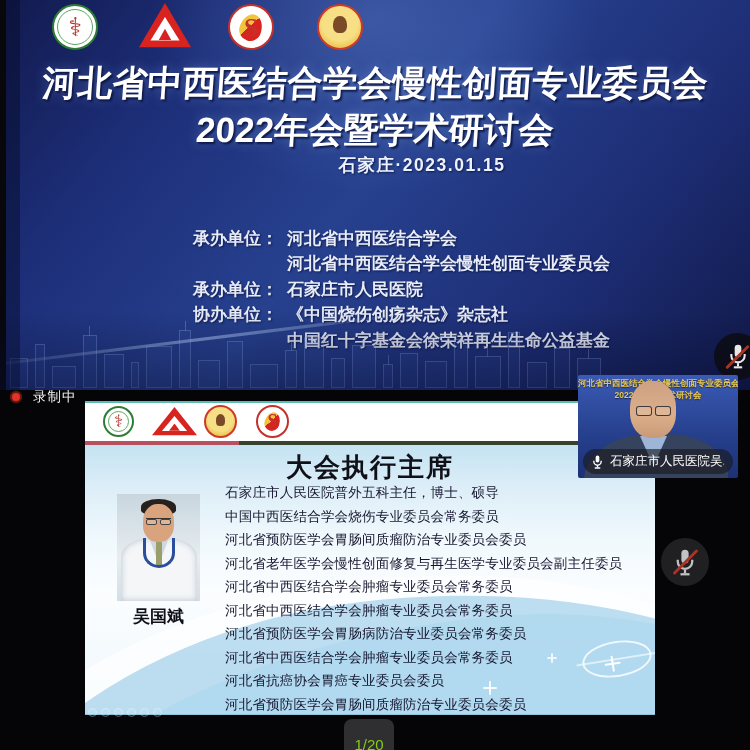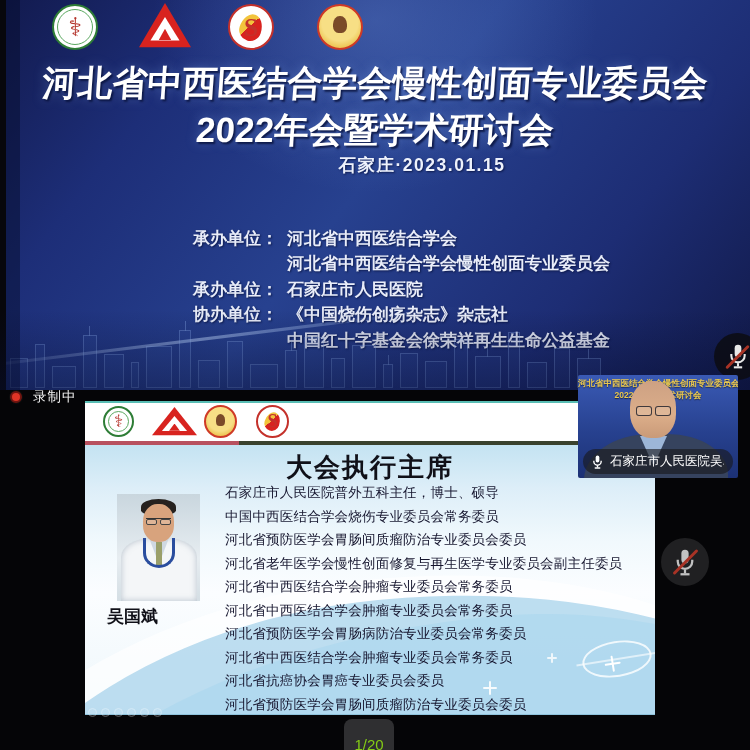--- a/index.html
+++ b/index.html
@@ -110,21 +110,21 @@
   .photo .ph-glasses{position:absolute;left:29px;top:24px;width:25px;height:7px;
     border-top:1px solid #333;display:flex;gap:3px;}
   .photo .ph-glasses i{flex:1;border:1px solid #444;border-radius:2px;background:rgba(255,255,255,.2);}
   .photo .ph-coat{position:absolute;left:4px;top:44px;width:76px;height:63px;background:#f4f6f8;
     border-radius:40% 40% 0 0/30% 30% 0 0;box-shadow:inset 0 0 6px rgba(120,140,160,.5);}
   .photo .ph-vee{position:absolute;left:32px;top:44px;width:20px;height:26px;background:#cfd8e2;
     clip-path:polygon(0 0,100% 0,50% 100%);}
   .photo .ph-tie{position:absolute;left:39px;top:48px;width:6px;height:24px;background:#9a9f6a;}
   .photo .ph-steth{position:absolute;left:26px;top:44px;width:32px;height:30px;border:3px solid #2a4d9e;
     border-top:none;border-radius:0 0 50% 50%;}
-  .speaker-name{position:absolute;left:22px;top:160px;width:103px;text-align:left;color:#101018;
+  .speaker-name{position:absolute;left:22px;top:160px;width:103px;text-align:center;color:#101018;
     font-size:17px;font-weight:700;font-family:"Liberation Serif","DejaVu Serif",serif;z-index:2;}
 
   .creds{position:absolute;left:140px;top:36px;z-index:2;color:#15152e;
     font-family:"Liberation Serif","DejaVu Serif",serif;font-weight:400;font-size:13.5px;}
   .cred{height:23.5px;line-height:23.5px;white-space:nowrap;letter-spacing:.2px;}
 
   .sparkle-ellipse{position:absolute;left:497px;top:196px;width:70px;height:36px;z-index:3;
     border:2px solid rgba(255,255,255,.8);border-radius:50%;transform:rotate(-9deg);}
   .sparkle-ellipse::after{content:"";position:absolute;left:-12%;top:48%;width:124%;height:2px;
     background:rgba(255,255,255,.6);}

